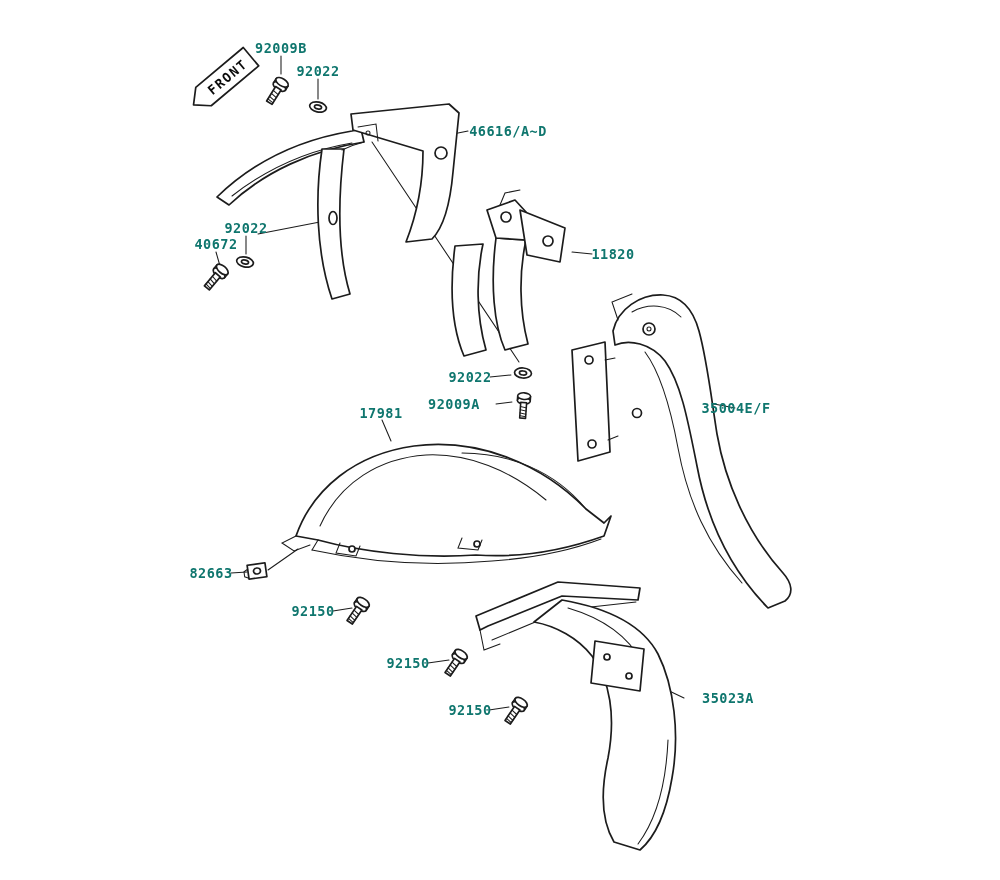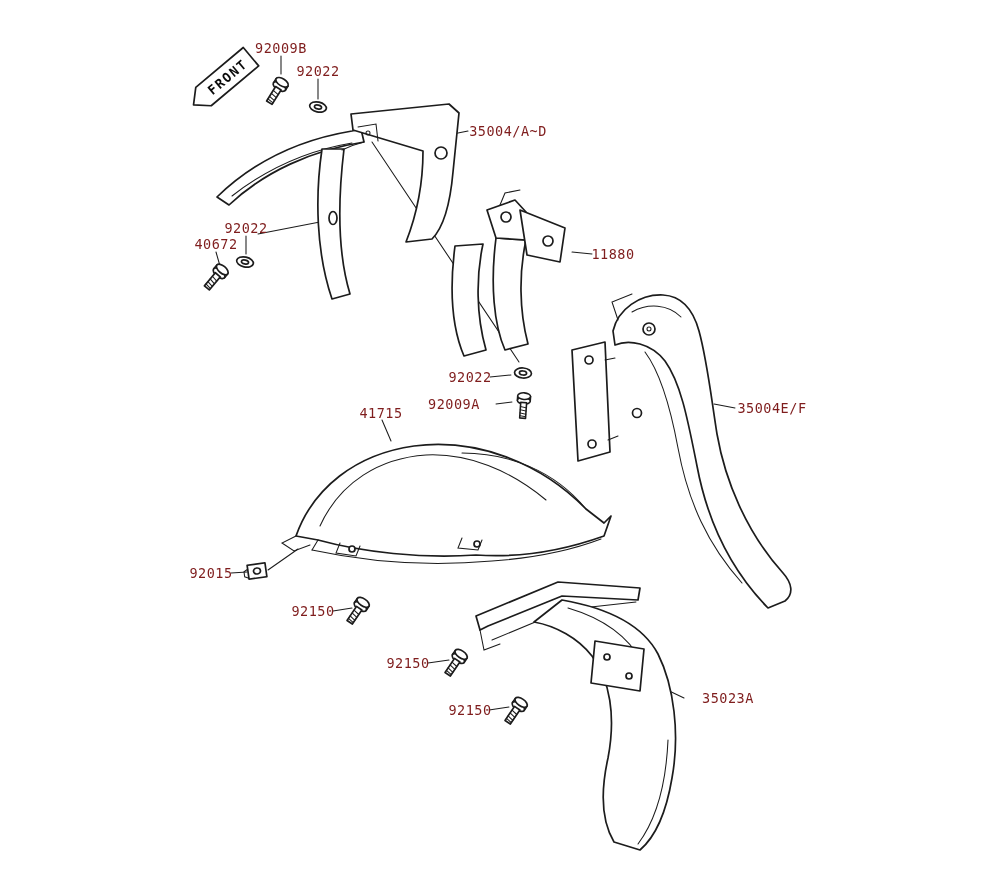--- a/index.html
+++ b/index.html
@@ -3,22 +3,22 @@
 <meta charset="utf-8">
 <style>
   html,body{margin:0;padding:0;background:#fff;}
   .stage{
     position:relative;width:1000px;height:880px;background:#ffffff;
     overflow:hidden;font-family:"DejaVu Sans Mono",monospace;
   }
   .stage svg{position:absolute;left:0;top:0;}
   .lbl{
     position:absolute;transform:translate(-50%,-50%);
-    font-family:"DejaVu Sans Mono",monospace;font-weight:normal;
-    font-size:13.5px;color:#7f1d1d;white-space:nowrap;letter-spacing:.5px;
+    font-family:"DejaVu Sans Mono",monospace;font-weight:bold;
+    font-size:13.5px;color:#0f766e;white-space:nowrap;letter-spacing:.5px;
     z-index:5;
   }
   .art{stroke:#1c1c1c;fill:none;stroke-width:1.7;stroke-linecap:round;stroke-linejoin:round;}
   .thin{stroke:#1c1c1c;fill:none;stroke-width:1.05;stroke-linecap:round;}
   .fillw{fill:#ffffff;}
   .tagtxt{
     font-family:"DejaVu Sans Mono",monospace;font-weight:bold;font-size:13px;
     letter-spacing:1.5px;fill:#0b0b0b;
   }
 </style>
@@ -144,27 +144,27 @@
       <use href="#bolt" transform="translate(524,398) rotate(4) scale(0.92)"></use>
       <use href="#clip" transform="translate(257,571) rotate(-8)"></use>
       <use href="#bolt" transform="translate(362,604) rotate(34)"></use>
       <use href="#bolt" transform="translate(460,656) rotate(34)"></use>
       <use href="#bolt" transform="translate(520,704) rotate(34)"></use>
     </g>
   </svg>
 
   <div class="lbl" style="left:281px;top:48px">92009B</div>
   <div class="lbl" style="left:318px;top:71px">92022</div>
-  <div class="lbl" style="left:508px;top:131px">35004/A~D</div>
+  <div class="lbl" style="left:508px;top:131px">46616/A~D</div>
   <div class="lbl" style="left:246px;top:228px">92022</div>
   <div class="lbl" style="left:216px;top:244px">40672</div>
-  <div class="lbl" style="left:613px;top:254px">11880</div>
+  <div class="lbl" style="left:613px;top:254px">11820</div>
   <div class="lbl" style="left:470px;top:377px">92022</div>
   <div class="lbl" style="left:454px;top:404px">92009A</div>
-  <div class="lbl" style="left:772px;top:408px">35004E/F</div>
-  <div class="lbl" style="left:381px;top:413px">41715</div>
-  <div class="lbl" style="left:211px;top:573px">92015</div>
+  <div class="lbl" style="left:736px;top:408px">35004E/F</div>
+  <div class="lbl" style="left:381px;top:413px">17981</div>
+  <div class="lbl" style="left:211px;top:573px">82663</div>
   <div class="lbl" style="left:313px;top:611px">92150</div>
   <div class="lbl" style="left:408px;top:663px">92150</div>
   <div class="lbl" style="left:470px;top:710px">92150</div>
   <div class="lbl" style="left:728px;top:698px">35023A</div>
 
 </div>
 
 </body></html>

